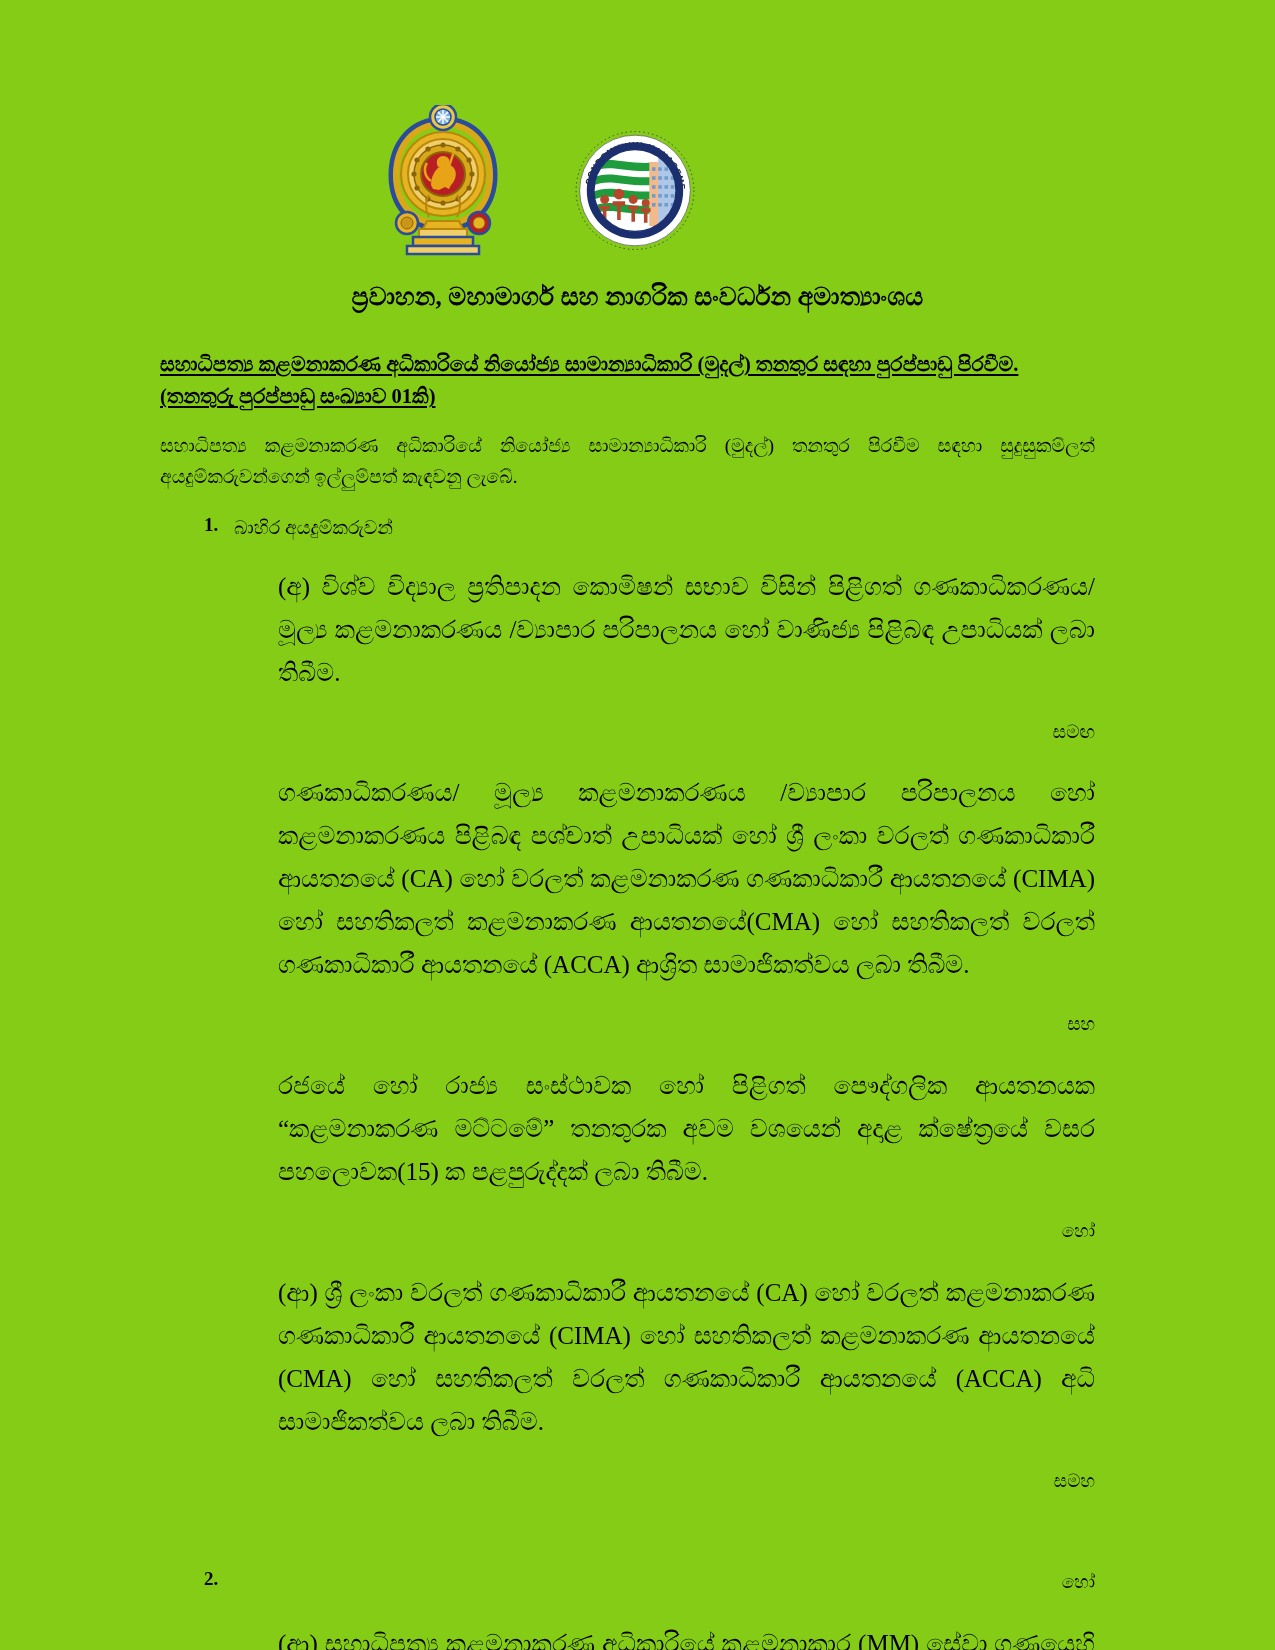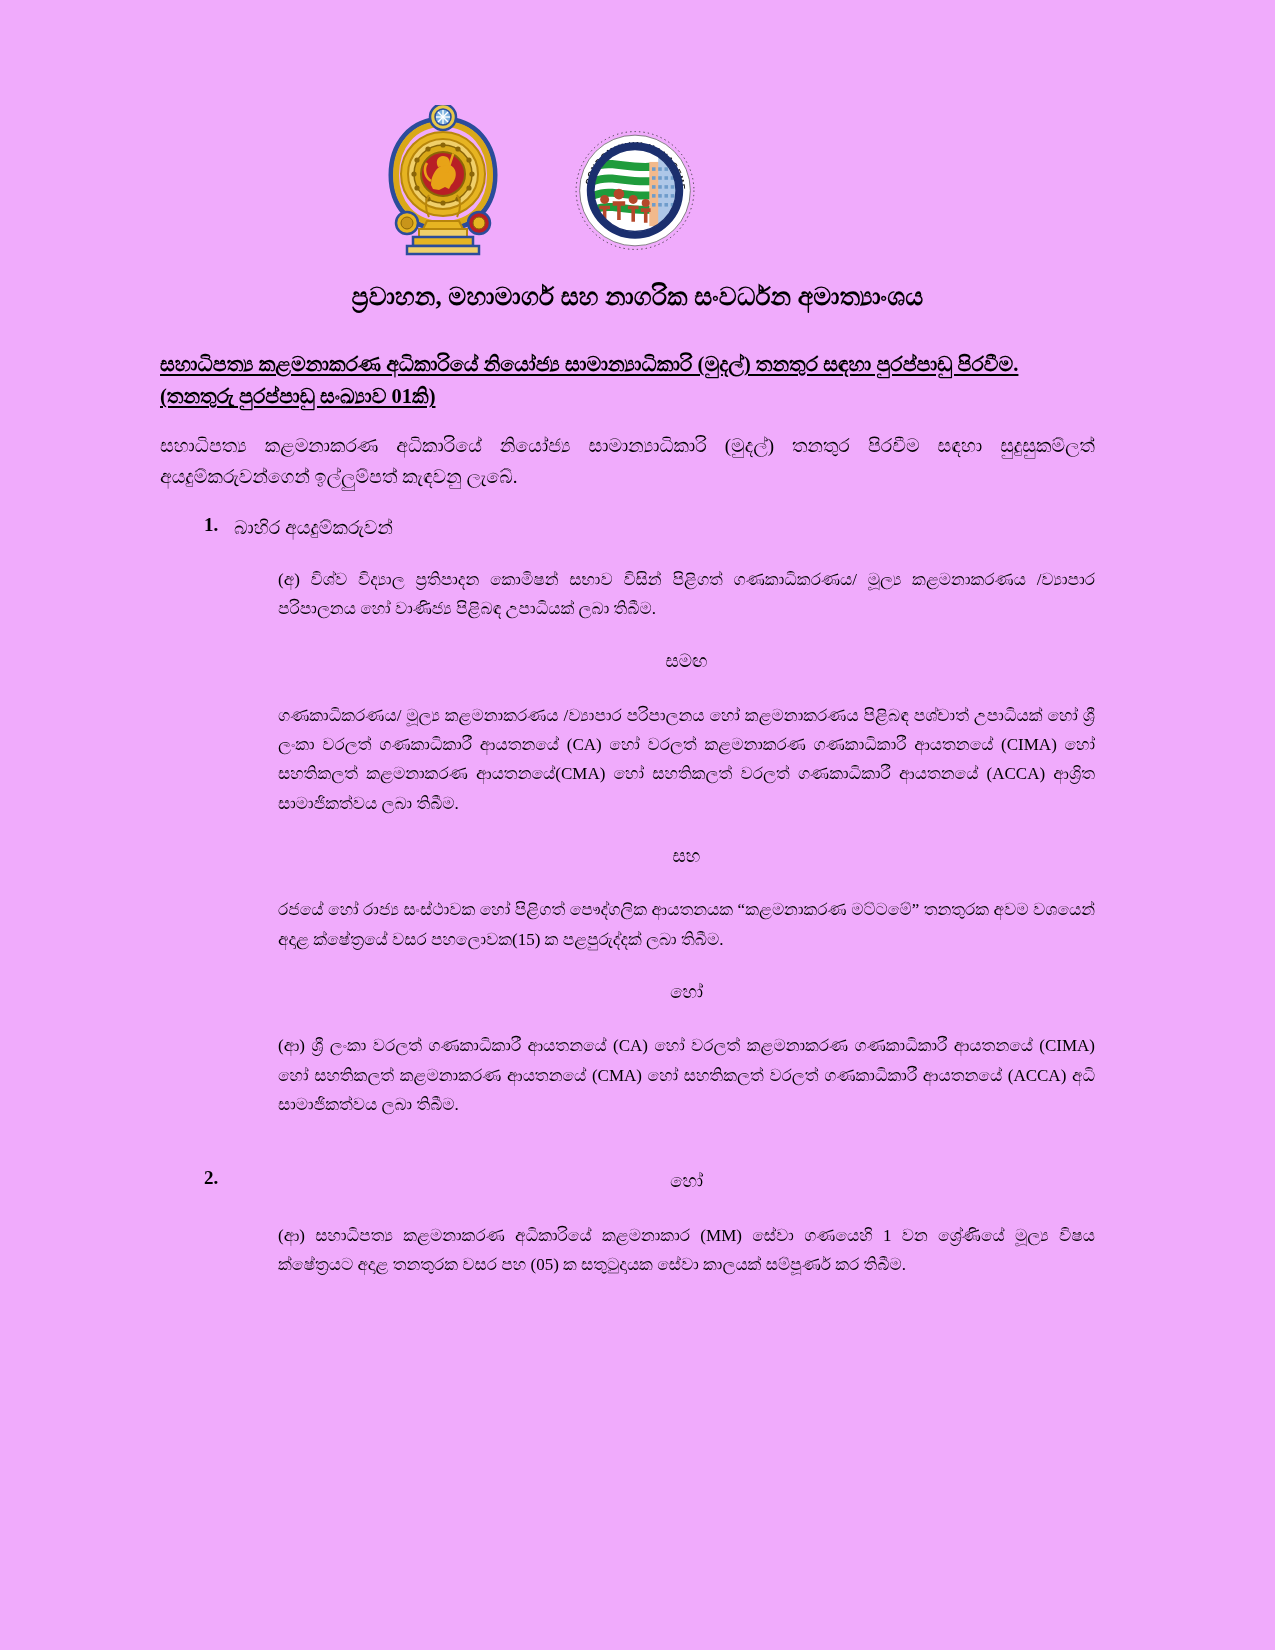--- a/index.html
+++ b/index.html
@@ -5,21 +5,21 @@
 <style>
   html, body {
     margin: 0;
     padding: 0;
     background: #ffffff;
   }
   .page {
     position: relative;
     width: 1275px;
     height: 1650px;
-    background: #f0abfc;
+    background: #84cc16;
     margin: 0 auto;
     overflow: hidden;
     font-family: "Liberation Serif", "DejaVu Serif", serif;
     color: #000000;
   }
 
   
   .logo-row {
     position: absolute;
     top: 100px;
@@ -103,31 +103,31 @@
     font-size: 19px;
     font-weight: normal;
     margin: 0;
     line-height: 1.5;
   }
 
   .sub-block {
     margin: 22px 0 0 44px;
   }
   .para {
-    font-size: 17px;
+    font-size: 25px;
     line-height: 1.72;
     text-align: justify;
     margin: 0 0 24px 0;
   }
   .para:last-child { margin-bottom: 0; }
   .connector {
     font-size: 18.5px;
     line-height: 1.6;
     margin: 0 0 24px 0;
-    text-align: center;
+    text-align: right;
   }
   .section-gap { height: 26px; }
 </style>
 </head>
 <body>
 
 <div class="page">
 
   <div class="logo-row">
 
@@ -278,20 +278,21 @@
         <p class="sec-title">බාහිර අයදුම්කරුවන්</p>
 
         <div class="sub-block">
           <p class="para">(අ) විශ්ව විද්‍යාල ප්‍රතිපාදන කොමිෂන් සභාව විසින් පිළිගත් ගණකාධිකරණය/ මූල්‍ය කළමනාකරණය /ව්‍යාපාර පරිපාලනය හෝ වාණිජ්‍ය පිළිබඳ උපාධියක් ලබා තිබීම.</p>
           <p class="connector">සමඟ</p>
           <p class="para">ගණකාධිකරණය/ මූල්‍ය කළමනාකරණය /ව්‍යාපාර පරිපාලනය හෝ කළමනාකරණය පිළිබඳ පශ්චාත් උපාධියක් හෝ ශ්‍රී ලංකා වරලත් ගණකාධිකාරී ආයතනයේ (CA) හෝ වරලත් කළමනාකරණ ගණකාධිකාරී ආයතනයේ (CIMA) හෝ සහතිකලත් කළමනාකරණ ආයතනයේ(CMA) හෝ සහතිකලත් වරලත් ගණකාධිකාරී ආයතනයේ (ACCA) ආශ්‍රිත සාමාජිකත්වය ලබා තිබීම.</p>
           <p class="connector">සහ</p>
           <p class="para">රජයේ හෝ රාජ්‍ය සංස්ථාවක හෝ පිළිගත් පෞද්ගලික ආයතනයක “කළමනාකරණ මට්ටමේ” තනතුරක අවම වශයෙන් අදාළ ක්ෂේත්‍රයේ වසර පහලොවක(15) ක පළපුරුද්දක් ලබා තිබීම.</p>
           <p class="connector">හෝ</p>
           <p class="para">(ආ) ශ්‍රී ලංකා වරලත් ගණකාධිකාරී ආයතනයේ (CA) හෝ වරලත් කළමනාකරණ ගණකාධිකාරී ආයතනයේ (CIMA) හෝ සහතිකලත් කළමනාකරණ ආයතනයේ (CMA) හෝ සහතිකලත් වරලත් ගණකාධිකාරී ආයතනයේ (ACCA) අධි සාමාජිකත්වය ලබා තිබීම.</p>
+          <p class="connector">සමහ</p>
         </div>
       </li>
 
       <div class="section-gap"></div>
 
       <li>
 
         <div class="sub-block">
           <p class="connector">හෝ</p>
           <p class="para">(ආ) සහාධිපත්‍ය කළමනාකරණ අධිකාරියේ කළමනාකාර (MM) සේවා ගණයෙහි 1 වන ශ්‍රේණියේ මූල්‍ය විෂය ක්ෂේත්‍රයට අදාළ තනතුරක වසර පහ (05) ක සතුටුදායක සේවා කාලයක් සම්පූර්ණ කර තිබීම.</p>

